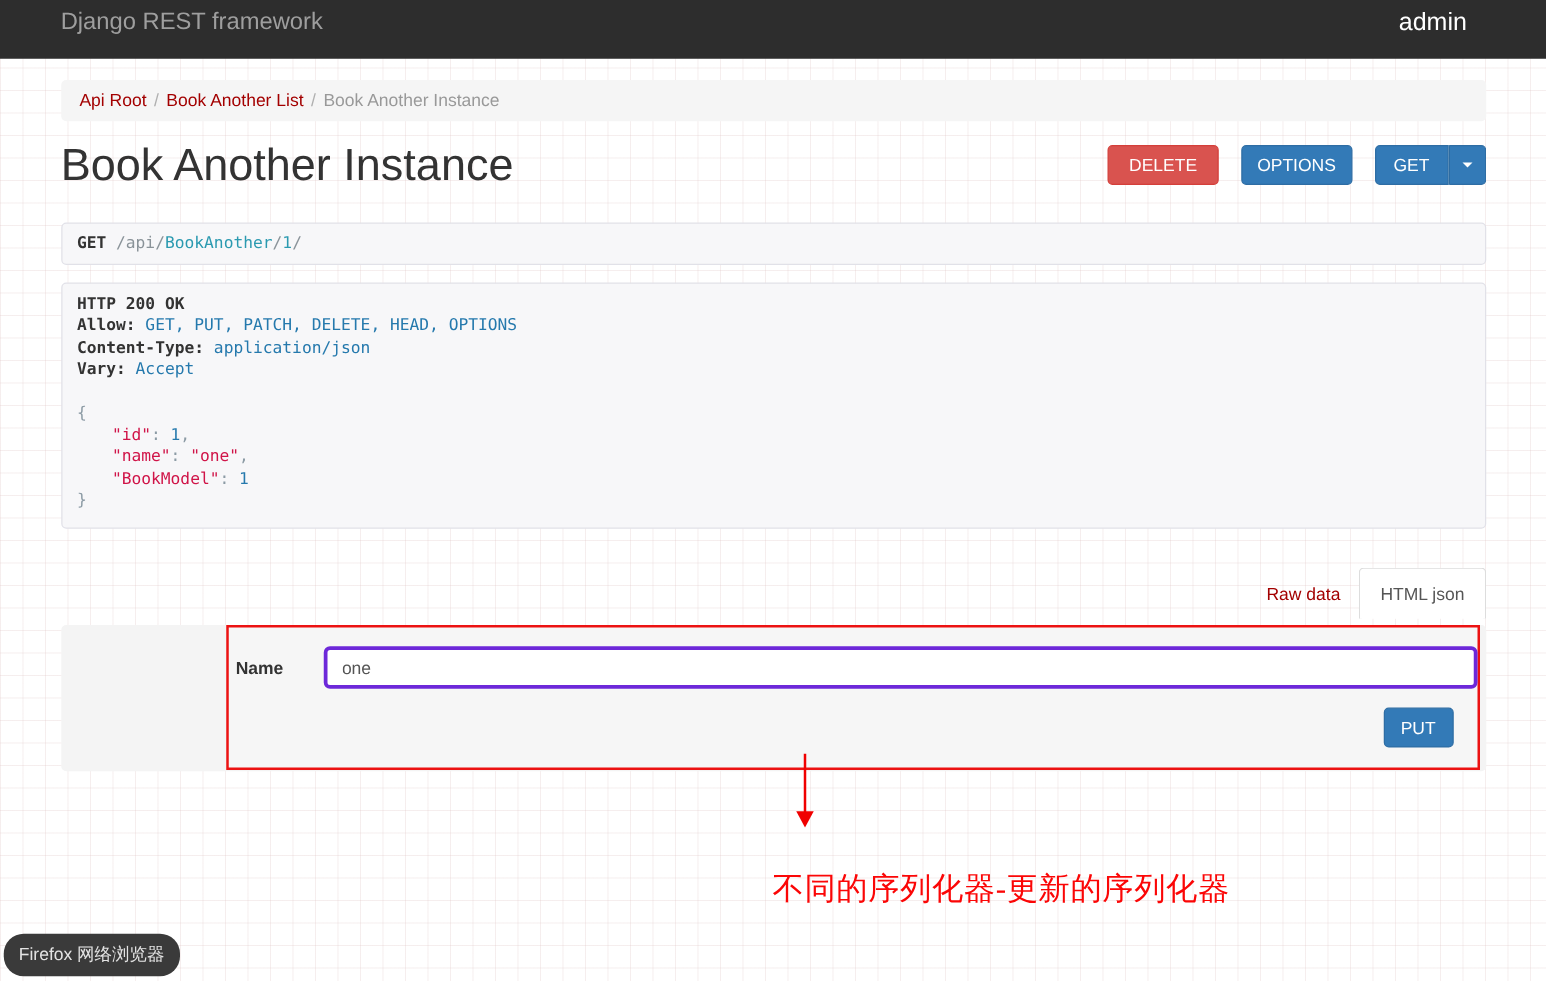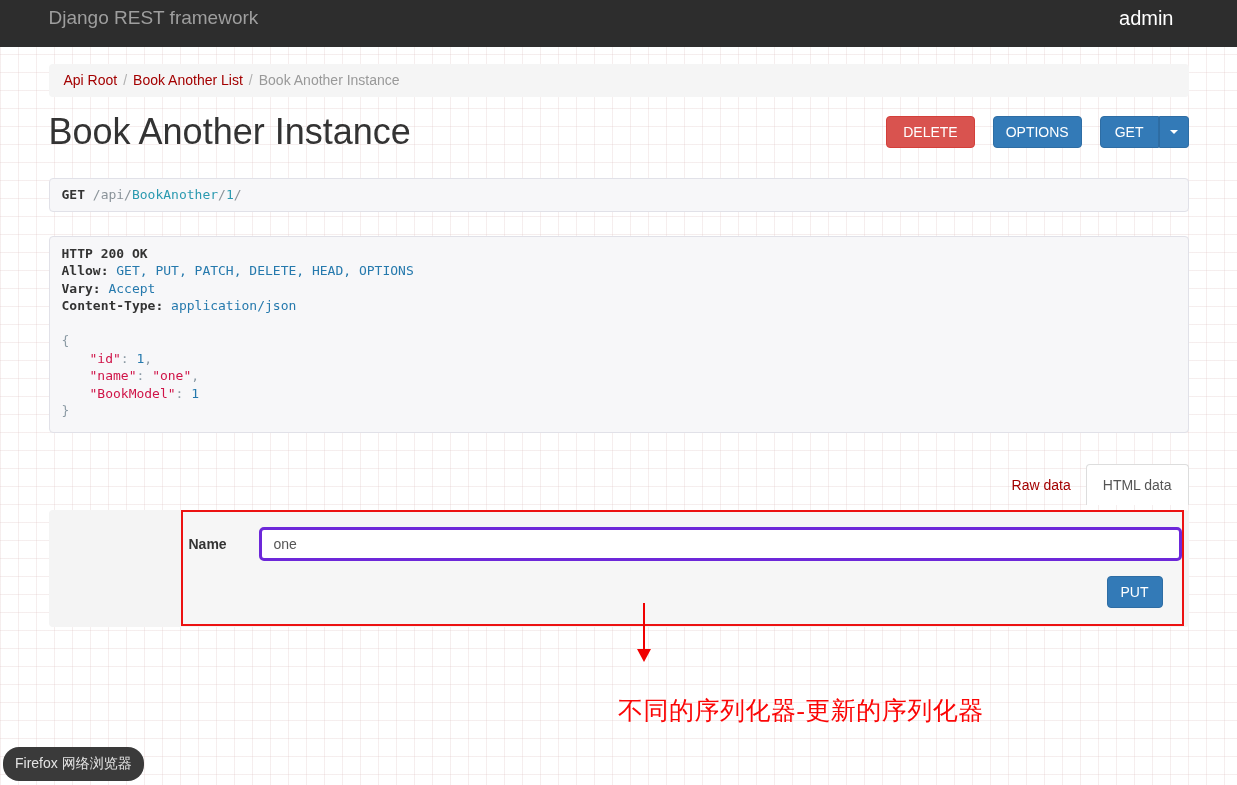--- a/index.html
+++ b/index.html
@@ -55,21 +55,21 @@
     border-top: 4px solid #fff;
   }
 
   
   .request-info, .response-info {
     background: #f7f7f9; border: 1px solid #e1e1e8; border-radius: 4px;
     font-family: "DejaVu Sans Mono", "Liberation Mono", monospace;
     font-size: 13px; line-height: 17.5px; color: #333;
   }
   .request-info { margin-top: 25px; padding: 7px 12px; }
-  .response-info { margin-top: 24px; padding: 8px 12px 12px 12px; }
+  .response-info { margin-top: 14px; padding: 8px 12px 12px 12px; }
   .bold { font-weight: bold; color: #333; }
   .tok-muted { color: #8a9399; }
   .tok-teal { color: #2b9ab0; }
   .tok-blue { color: #2579ad; }
   .tok-str { color: #d01448; }
   .tok-punct { color: #8c9ba5; }
   .code-line { white-space: pre; }
   .indent { padding-left: 28px; }
   .blank-line { height: 17.5px; }
 
@@ -152,33 +152,33 @@
     </div>
   </div>
 
   <div class="request-info">
     <span class="code-line"><span class="bold">GET</span><span> </span><span class="tok-muted">/api/</span><span class="tok-teal">BookAnother</span><span class="tok-muted">/</span><span class="tok-teal">1</span><span class="tok-muted">/</span></span>
   </div>
 
   <div class="response-info">
     <div class="code-line bold">HTTP 200 OK</div>
     <div class="code-line"><span class="bold">Allow:</span><span> </span><span class="tok-blue">GET, PUT, PATCH, DELETE, HEAD, OPTIONS</span></div>
+    <div class="code-line"><span class="bold">Content-Type:</span><span> </span><span class="tok-blue">application/json</span></div>
     <div class="code-line"><span class="bold">Vary:</span><span> </span><span class="tok-blue">Accept</span></div>
-    <div class="code-line"><span class="bold">Content-Type:</span><span> </span><span class="tok-blue">application/json</span></div>
     <div class="blank-line"></div>
     <div class="code-line tok-punct">{</div>
     <div class="code-line indent"><span class="tok-str">"id"</span><span class="tok-punct">:</span><span> </span><span class="tok-blue">1</span><span class="tok-punct">,</span></div>
     <div class="code-line indent"><span class="tok-str">"name"</span><span class="tok-punct">:</span><span> </span><span class="tok-str">"one"</span><span class="tok-punct">,</span></div>
     <div class="code-line indent"><span class="tok-str">"BookModel"</span><span class="tok-punct">:</span><span> </span><span class="tok-blue">1</span><span class="tok-punct"></span></div>
     <div class="code-line tok-punct">}</div>
   </div>
 
   <div class="tabs-row">
     <a class="tab-link">Raw data</a>
-    <span class="tab-active">HTML data</span>
+    <span class="tab-active">HTML json</span>
   </div>
 
   <div class="form-panel">
     <div class="annotation-rect">
       <div class="form-row">
         <label class="form-label">Name</label>
         <input class="form-input" type="text" value="one" style="">
       </div>
       <div class="form-actions">
         <button class="btn btn-put">PUT</button>

